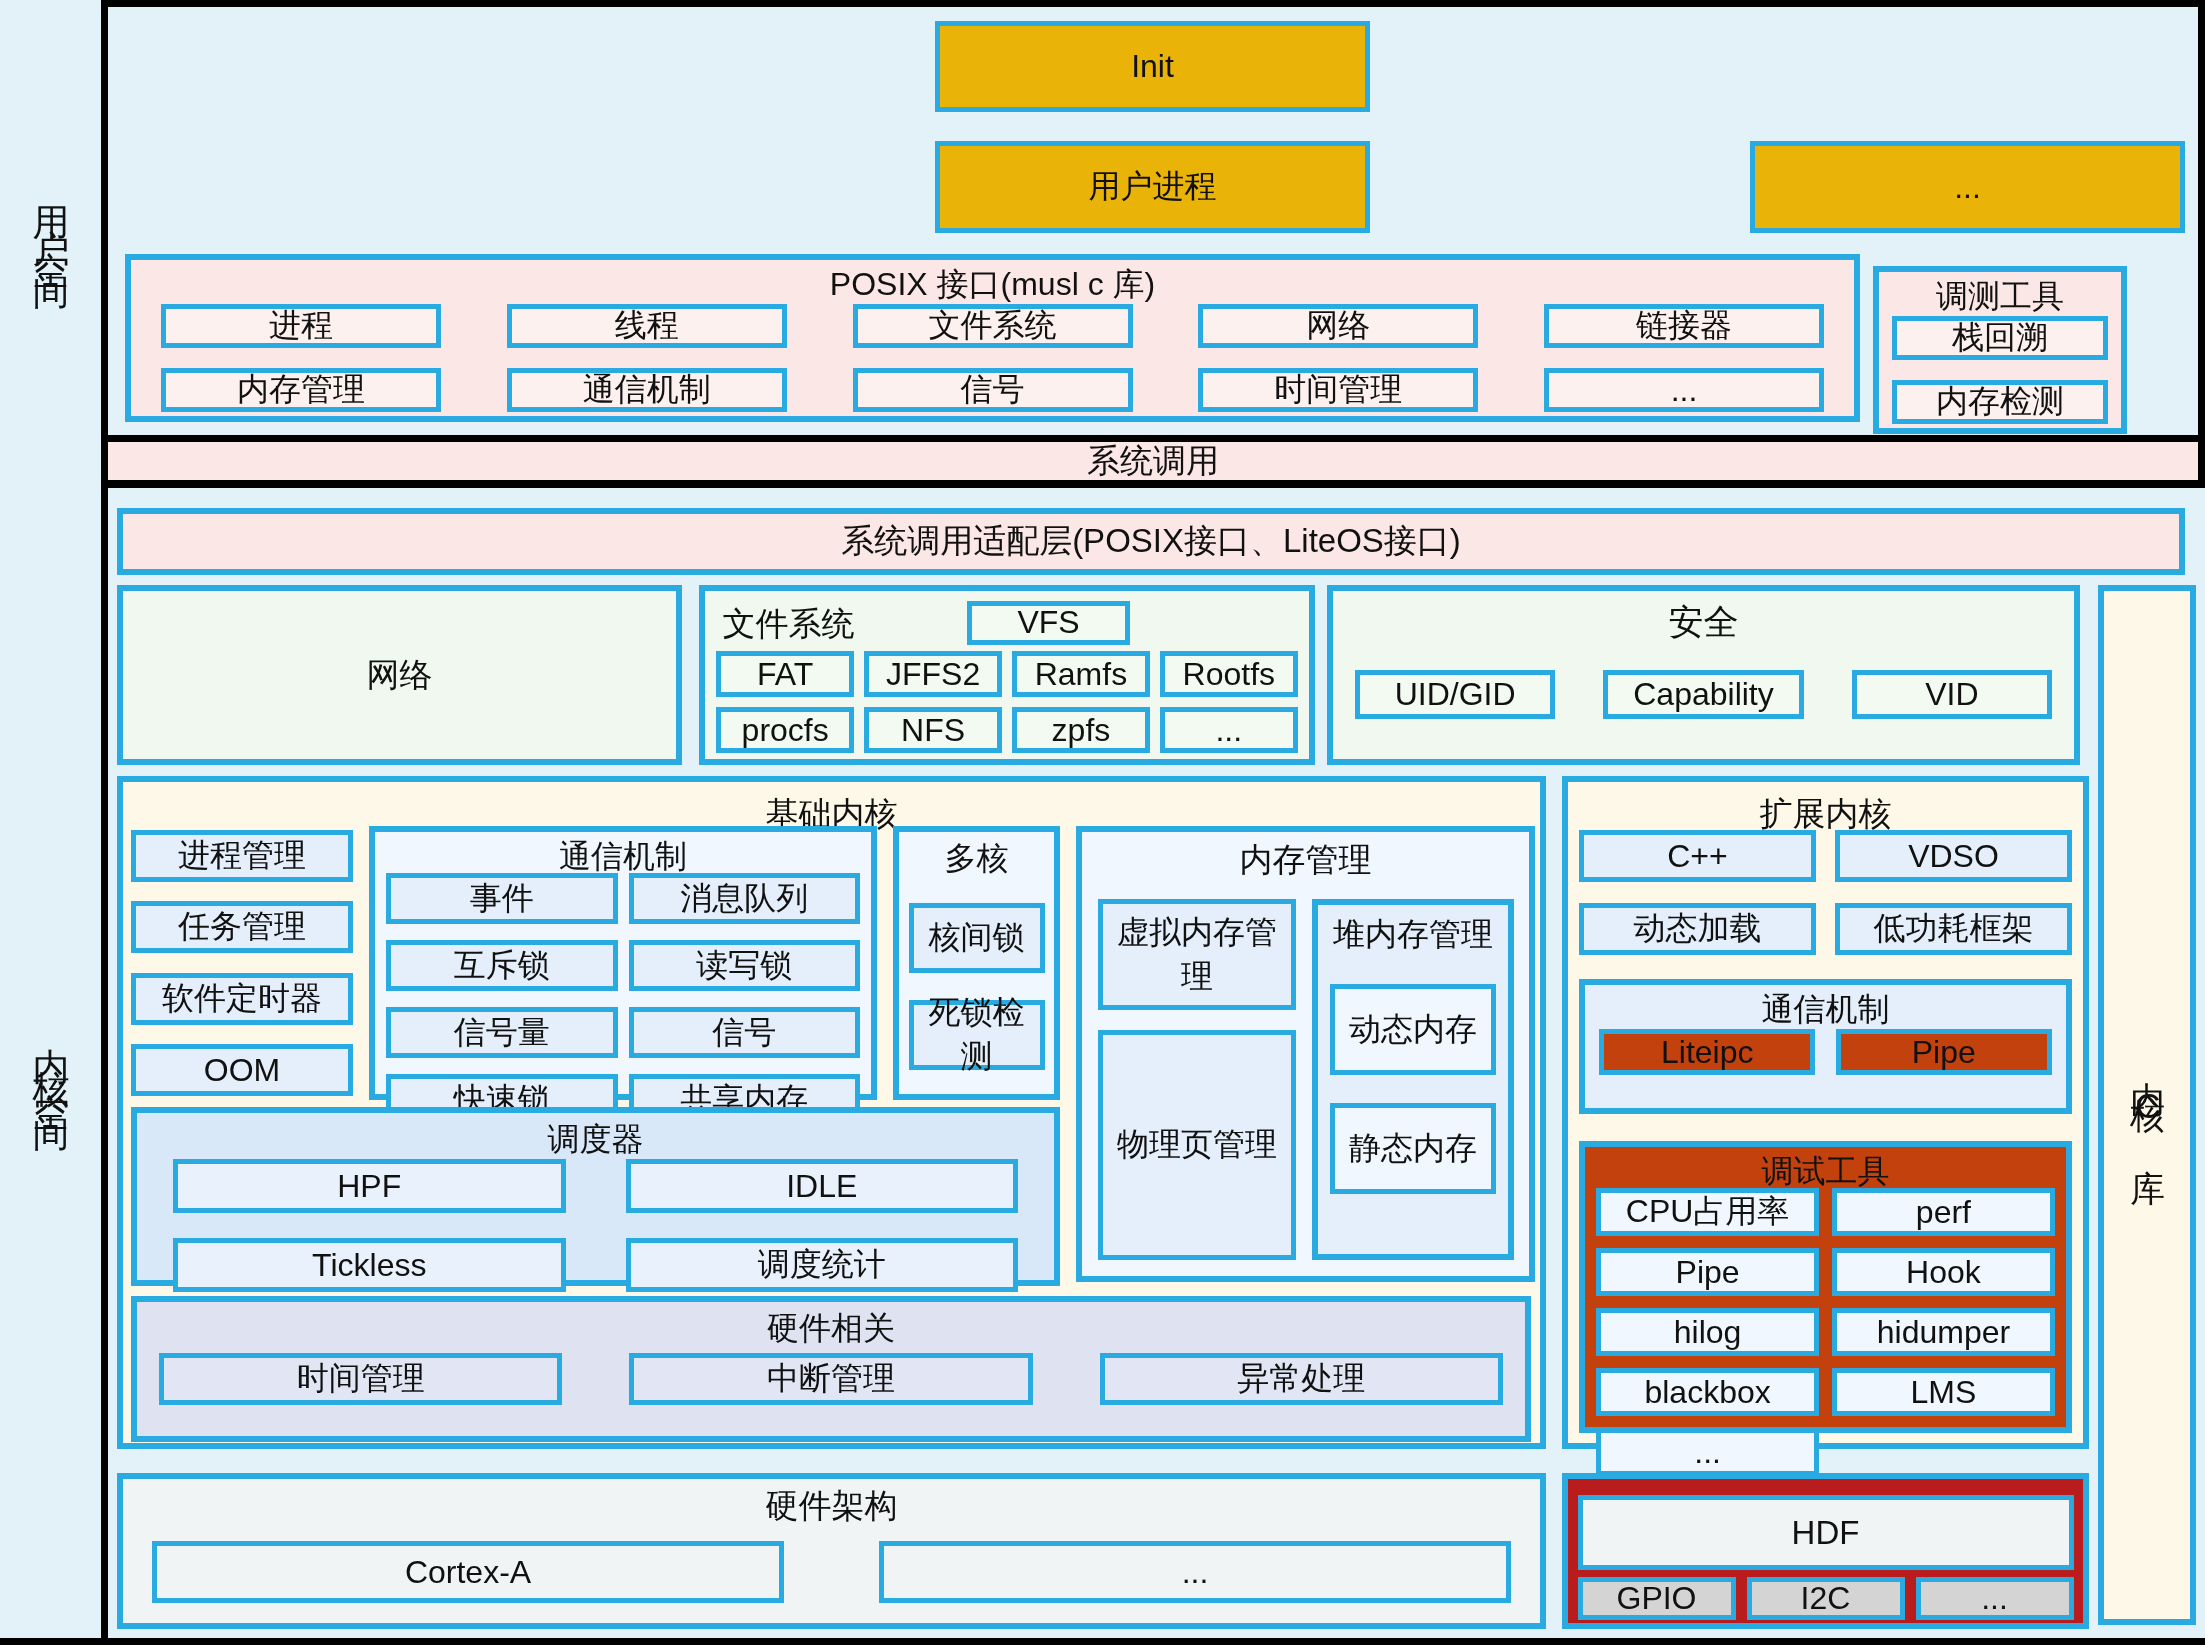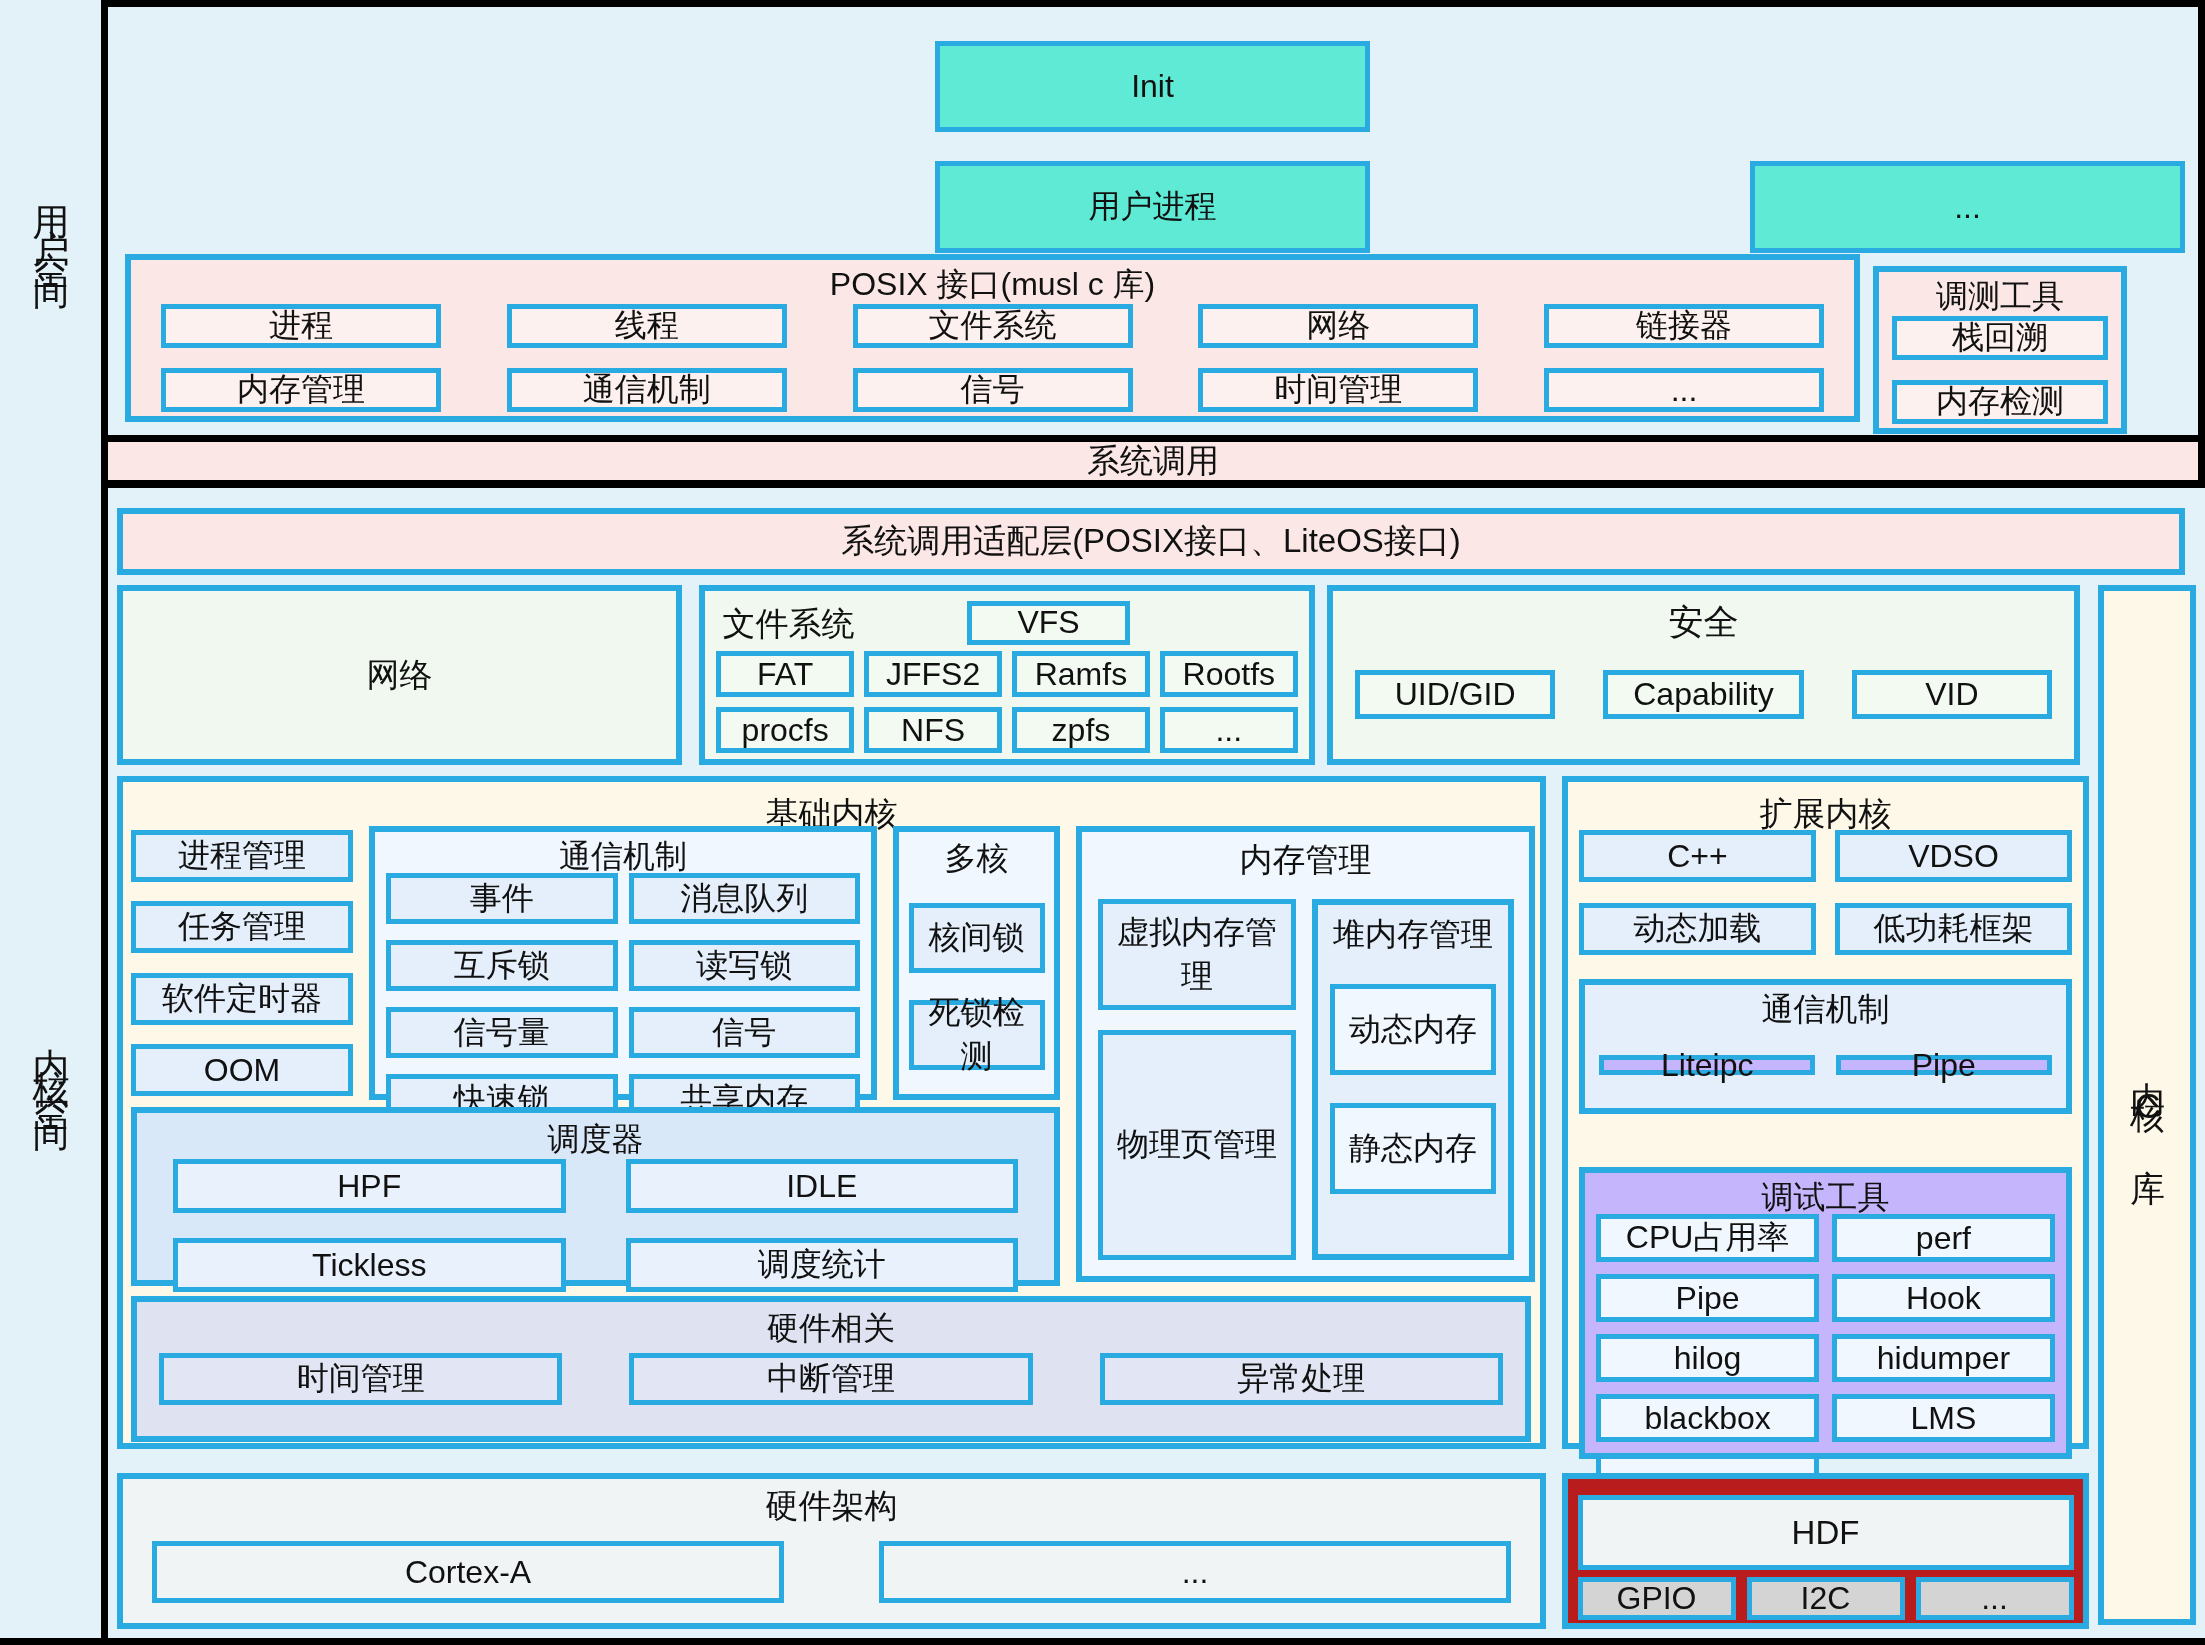--- a/index.html
+++ b/index.html
@@ -3,25 +3,25 @@
 <meta charset="utf-8">
 <style>
   html,body{margin:0;padding:0;background:#e3f2f9;}
   #root{position:relative;width:2205px;height:1646px;background:#e3f2f9;
         font-family:"Liberation Sans","DejaVu Sans",sans-serif;color:#111;}
   .abs{position:absolute;box-sizing:border-box;}
   .bl{background:#000;}
   .box{border:5.6px solid #29abe2;display:flex;align-items:center;justify-content:center;text-align:center;}
   .ctr{border:6.4px solid #29abe2;}
   .f40{font-size:32px;} .f42{font-size:33px;} .f44{font-size:35px;}
-  .grey{background:#5eead4;margin-top:20px;}
+  .grey{background:#eab308;}
   .pink{background:#fbe8e6;} .pinklite{background:#fdf1ef;}
   .green{background:#f0f8ef;} .greenlite{background:#f3faf2;}
   .cream{background:#fdf8e8;}
-  .blue{background:#e4effb;} .bluelite{background:#c4b5fd;margin-top:26px;} .bluepale{background:#f0f7fe;}
+  .blue{background:#e4effb;} .bluelite{background:#c2410c;} .bluepale{background:#f0f7fe;}
   .sched{background:#d9e8f8;} .schedcell{background:#e8f1fc;}
   .hw{background:#dee2f1;} .hwcell{background:#e2e6f4;}
   .hdfout{background:#b91c1c;} .greyc{background:#d4d4d4;} .greyw{background:#f1f4f5;}
   .title-c{position:absolute;left:0;right:0;text-align:center;}
   .vtext{writing-mode:vertical-rl;text-orientation:upright;letter-spacing:22px;font-size:37px;}
   .flexc{display:flex;align-items:center;justify-content:center;}
   .row{display:flex;}
 </style>
 </head>
 <body>

